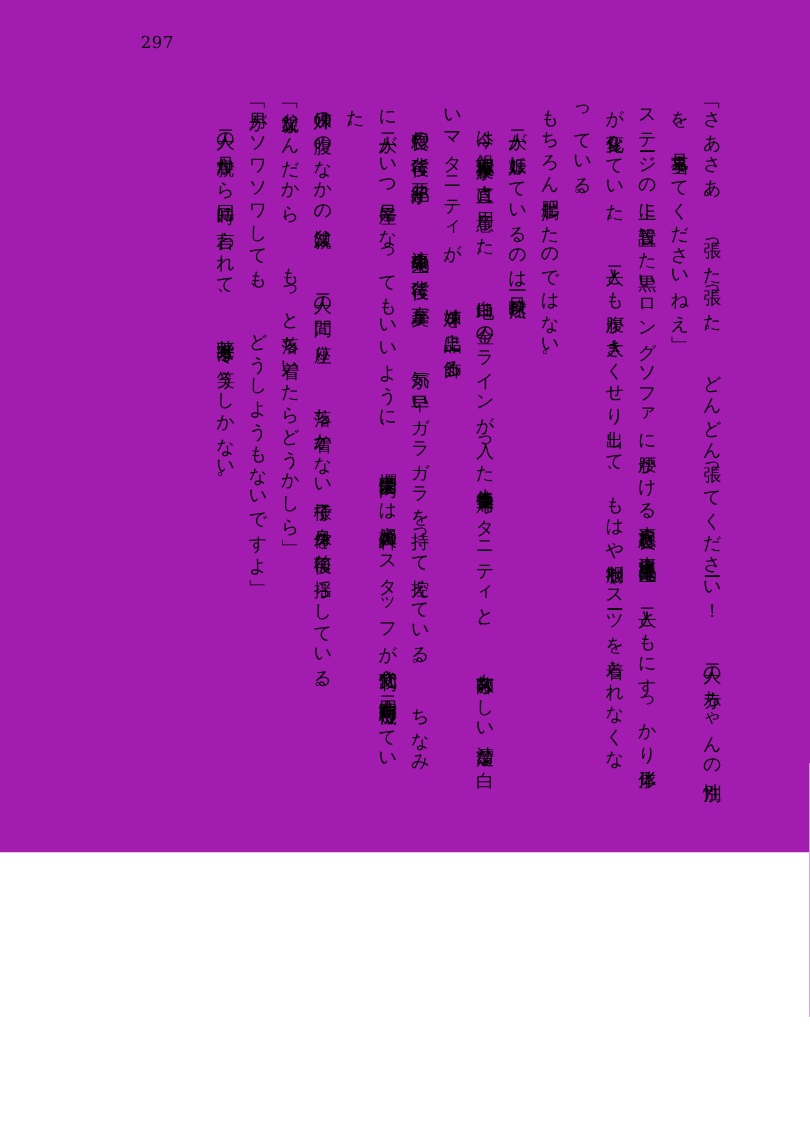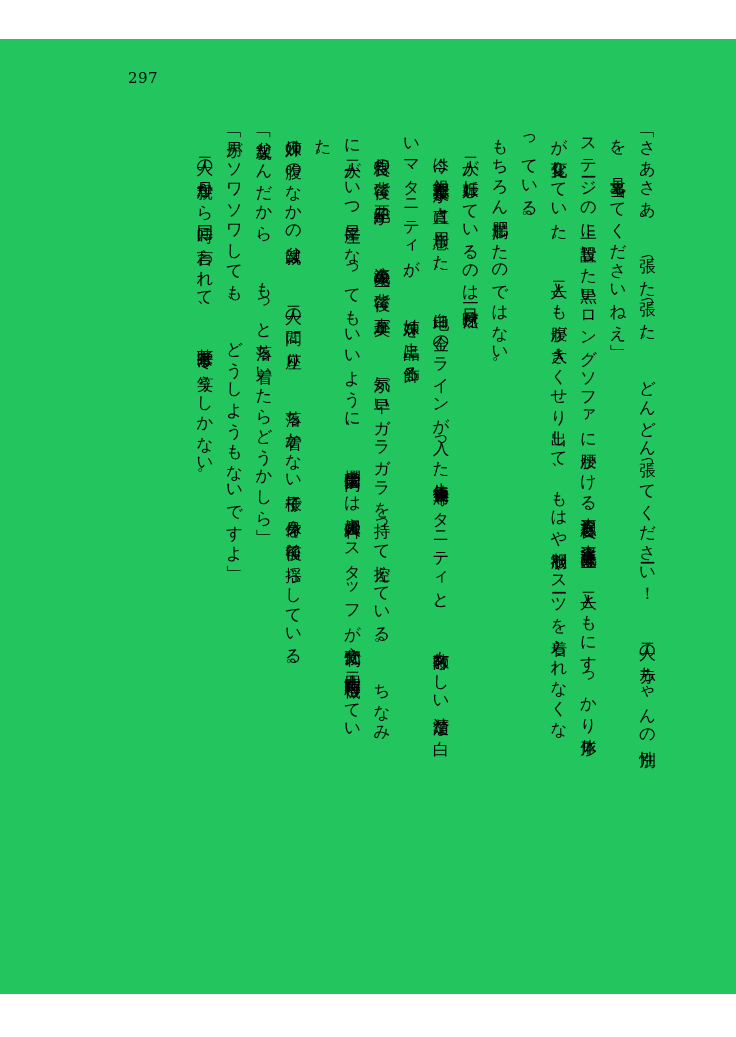--- a/index.html
+++ b/index.html
@@ -3,26 +3,25 @@
 <meta charset="utf-8">
 <style>
   html, body {
     margin: 0;
     padding: 0;
     background: #ffffff;
   }
   .page {
     position: relative;
     width: 736px;
-    height: 955px;
-    background: #22c55e;
+    height: 775px;
+    background: #a21caf;
     overflow: hidden;
     font-family: "DejaVu Serif", "Liberation Serif", serif;
     color: #000000;
-    margin-top: 39px;
   }
   .page-number {
     position: absolute;
     top: 30px;
     left: 128px;
     font-size: 15px;
     font-family: "DejaVu Serif", "Liberation Serif", serif;
     letter-spacing: 0.5px;
   }
   .text-block {

